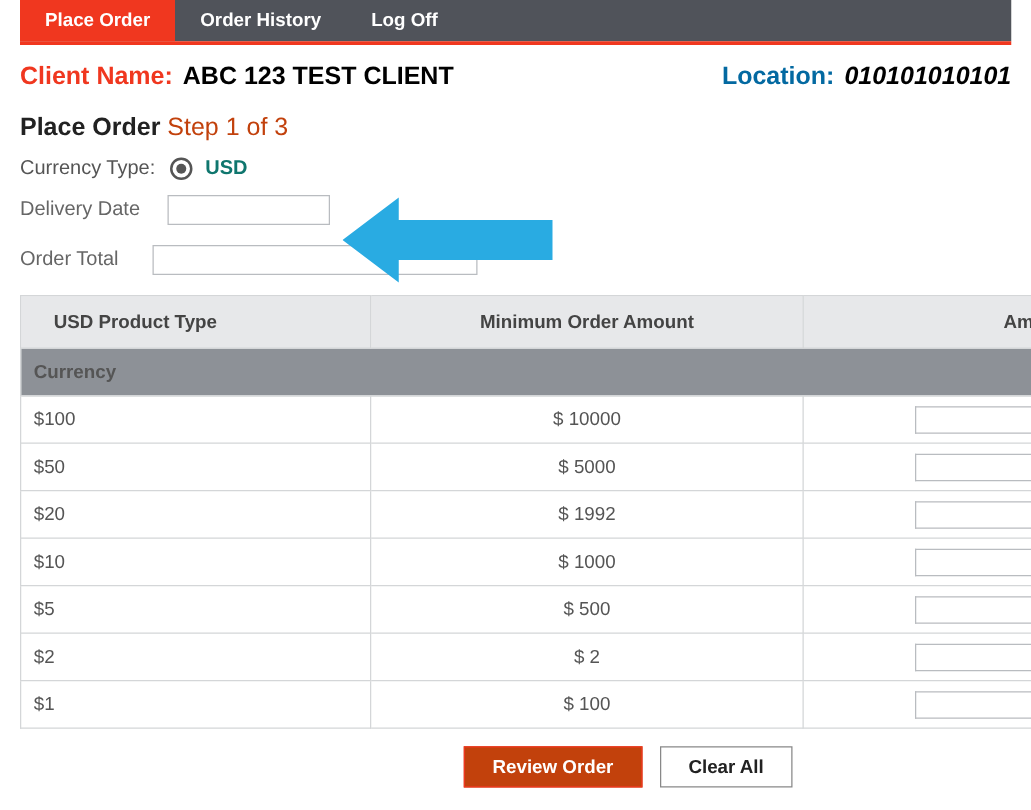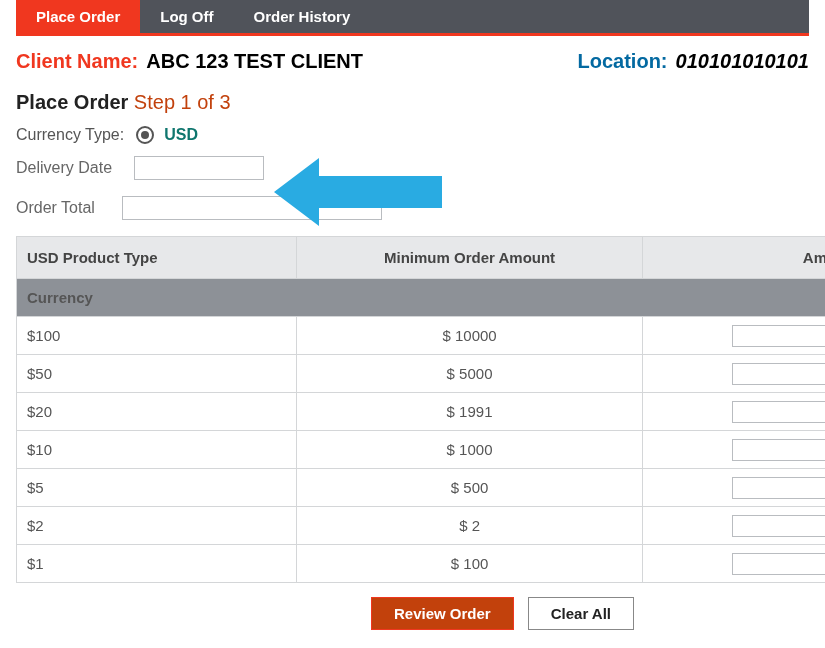--- a/index.html
+++ b/index.html
@@ -118,21 +118,21 @@
     }
     .grid th, .grid td {
       border: 1px solid #d4d6d8;
       text-align: left;
       font-size: 15px;
     }
     .grid thead th {
       background: #e7e8ea;
       color: #444;
       font-weight: bold;
-      padding: 12px 10px;
+      padding: 12px 26px;
     }
     .grid thead th.col-prod { width: 280px; }
     .grid thead th.col-min { width: 345px; text-align: center;}
     .grid thead th.col-amt { width: 185px; text-align: right; padding-right: 0;}
     .subhead td {
       background: #8d9197;
       color: #fff;
       font-weight: bold;
       padding: 6px 10px;
     }
@@ -166,22 +166,22 @@
     }
     .btn-secondary {
       background: #fff; color: #222;
     }
   </style>
 </head>
 <body>
 
 <div class="navbar">
   <div class="nav-item active">Place Order</div>
+  <div class="nav-item">Order History</div>
   <div class="nav-item">Log Off</div>
-  <div class="nav-item">Order History</div>
 </div>
 <div class="red-rule"></div>
 
 <div class="client-row">
   <span class="client-label">Client Name:</span>
   <span class="client-value">ABC 123 TEST CLIENT</span>
   <span class="location-label">Location:</span>
   <span class="location-value">010101010101</span>
 </div>
 
@@ -229,21 +229,21 @@
       <td class="center">$ 10000</td>
       <td class="amt-cell"><input class="amt-input" type="text" value="" style=""></td>
     </tr>
     <tr>
       <td>$50</td>
       <td class="center">$ 5000</td>
       <td class="amt-cell"><input class="amt-input" type="text" value="" style=""></td>
     </tr>
     <tr>
       <td>$20</td>
-      <td class="center">$ 1991</td>
+      <td class="center">$ 1992</td>
       <td class="amt-cell"><input class="amt-input" type="text" value="" style=""></td>
     </tr>
     <tr>
       <td>$10</td>
       <td class="center">$ 1000</td>
       <td class="amt-cell"><input class="amt-input" type="text" value="" style=""></td>
     </tr>
     <tr>
       <td>$5</td>
       <td class="center">$ 500</td>

